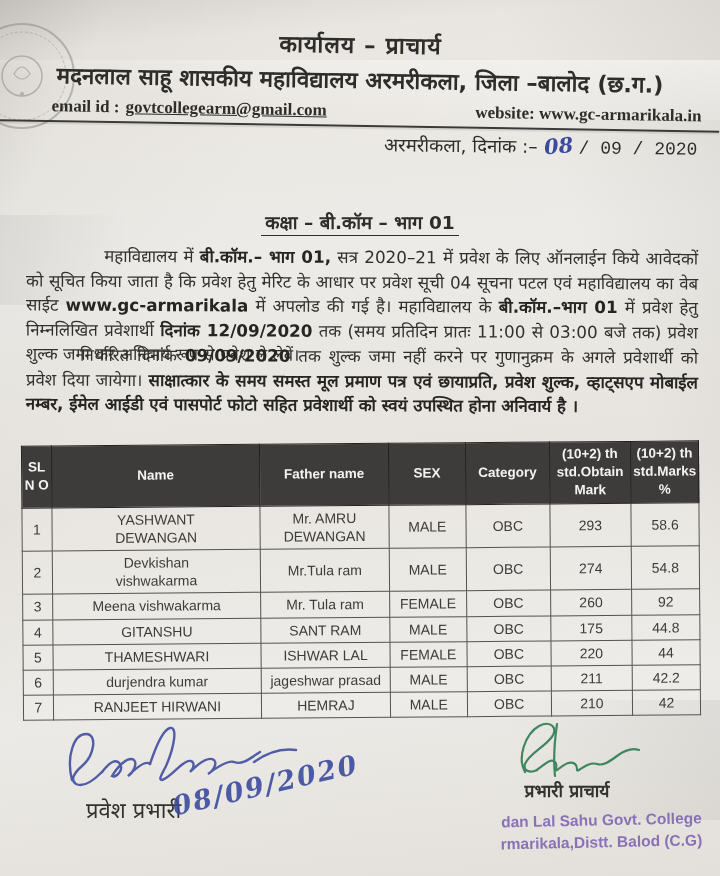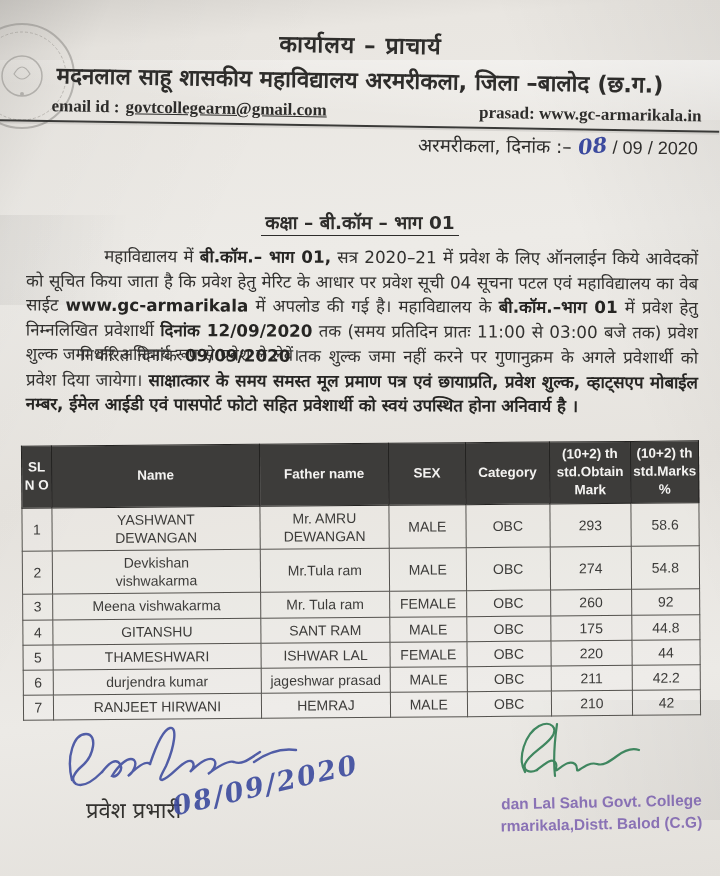--- a/index.html
+++ b/index.html
@@ -31,21 +31,21 @@
   .hdr-line2{ text-align:center; font-size:22.5px; font-weight:700; margin-top:4px; white-space:nowrap; }
   .contact-row{ display:flex; justify-content:space-between; align-items:flex-end; padding:6px 18px 2px 52px;
     font-family:"Liberation Serif", serif; font-weight:700; font-size:17px; }
   .email-val{ text-decoration:underline; margin-left:6px; }
   .hdr-rule{ border-bottom:2.5px solid #3a3a38; margin-top:2px; box-shadow:0 2px 0 rgba(0,0,0,0.08); }
 
   
   .dateline{ position:absolute; top:133px; right:22px; font-size:18.5px; transform:rotate(0.6deg); }
   .hand-day{ font-family:"DejaVu Serif", serif; font-style:italic; font-weight:700; font-size:21px;
     display:inline-block; transform:rotate(-6deg); }
-  .date-rest{ font-family:Liberation Sans, sans-serif; font-size:18px; }
+  .date-rest{ font-family:Liberation Mono, monospace; font-size:18px; }
 
   
   .title1{ position:absolute; top:178px; left:0; width:720px; text-align:center;
     font-size:18.5px; font-weight:700; letter-spacing:.5px; }
   .title2{ position:absolute; top:209px; left:0; width:720px; text-align:center; }
   .title2 span{ font-size:18.5px; font-weight:700; border-bottom:1.5px solid #2e2d2b; padding:0 4px 2px; }
 
   
   .para{ position:absolute; left:26px; width:672px; font-size:16.8px; line-height:24.5px;
     text-align:justify; color:#31302e; transform:rotate(0.25deg); }
@@ -103,21 +103,21 @@
   </div>
 
   <div class="hdr">
     <div class="hdr-line1">कार्यालय – प्राचार्य</div>
     <div class="hdr-line2">मदनलाल साहू शासकीय महाविद्यालय अरमरीकला, जिला –बालोद (छ.ग.)</div>
     <div class="contact-row">
       <span>
         <span>email id :</span><span class="email-val">govtcollegearm@gmail.com</span>
       </span>
       <span>
-        <span>prasad:</span>
+        <span>website:</span>
         <span>www.gc-armarikala.in</span>
       </span>
     </div>
     <div class="hdr-rule"></div>
   </div>
 
   <div class="dateline">
     <span>अरमरीकला, दिनांक :–</span>
     <span class="hand-day" style="color:#3c4a9e;">08</span>
     <span class="date-rest">/ 09 / 2020</span>
@@ -237,19 +237,20 @@
   </div>
 
   <div class="sig-right">
     <svg width="200" height="62" viewBox="0 0 200 62">
       <g fill="none" stroke="#2e7d52" stroke-width="2.2" stroke-linecap="round" opacity="0.9">
         <path d="M58,54 C50,40 58,16 72,8 C84,2 92,10 84,20 C76,30 62,36 58,46 C56,52 62,56 70,52"></path>
         <path d="M70,52 C78,46 84,40 88,44 C92,48 86,54 90,52 C96,48 102,42 108,46 C112,49 108,54 112,52 C118,48 124,44 130,46 C136,48 142,44 150,38 C158,32 166,30 172,32"></path>
         <path d="M88,58 C86,40 88,20 90,6"></path>
       </g>
     </svg>
+    <div class="caption">प्रभारी प्राचार्य</div>
     <div class="stamp">
       <div>dan Lal Sahu Govt. College</div>
       <div>rmarikala,Distt. Balod (C.G)</div>
     </div>
   </div>
 
 </div>
 
 </body></html>

